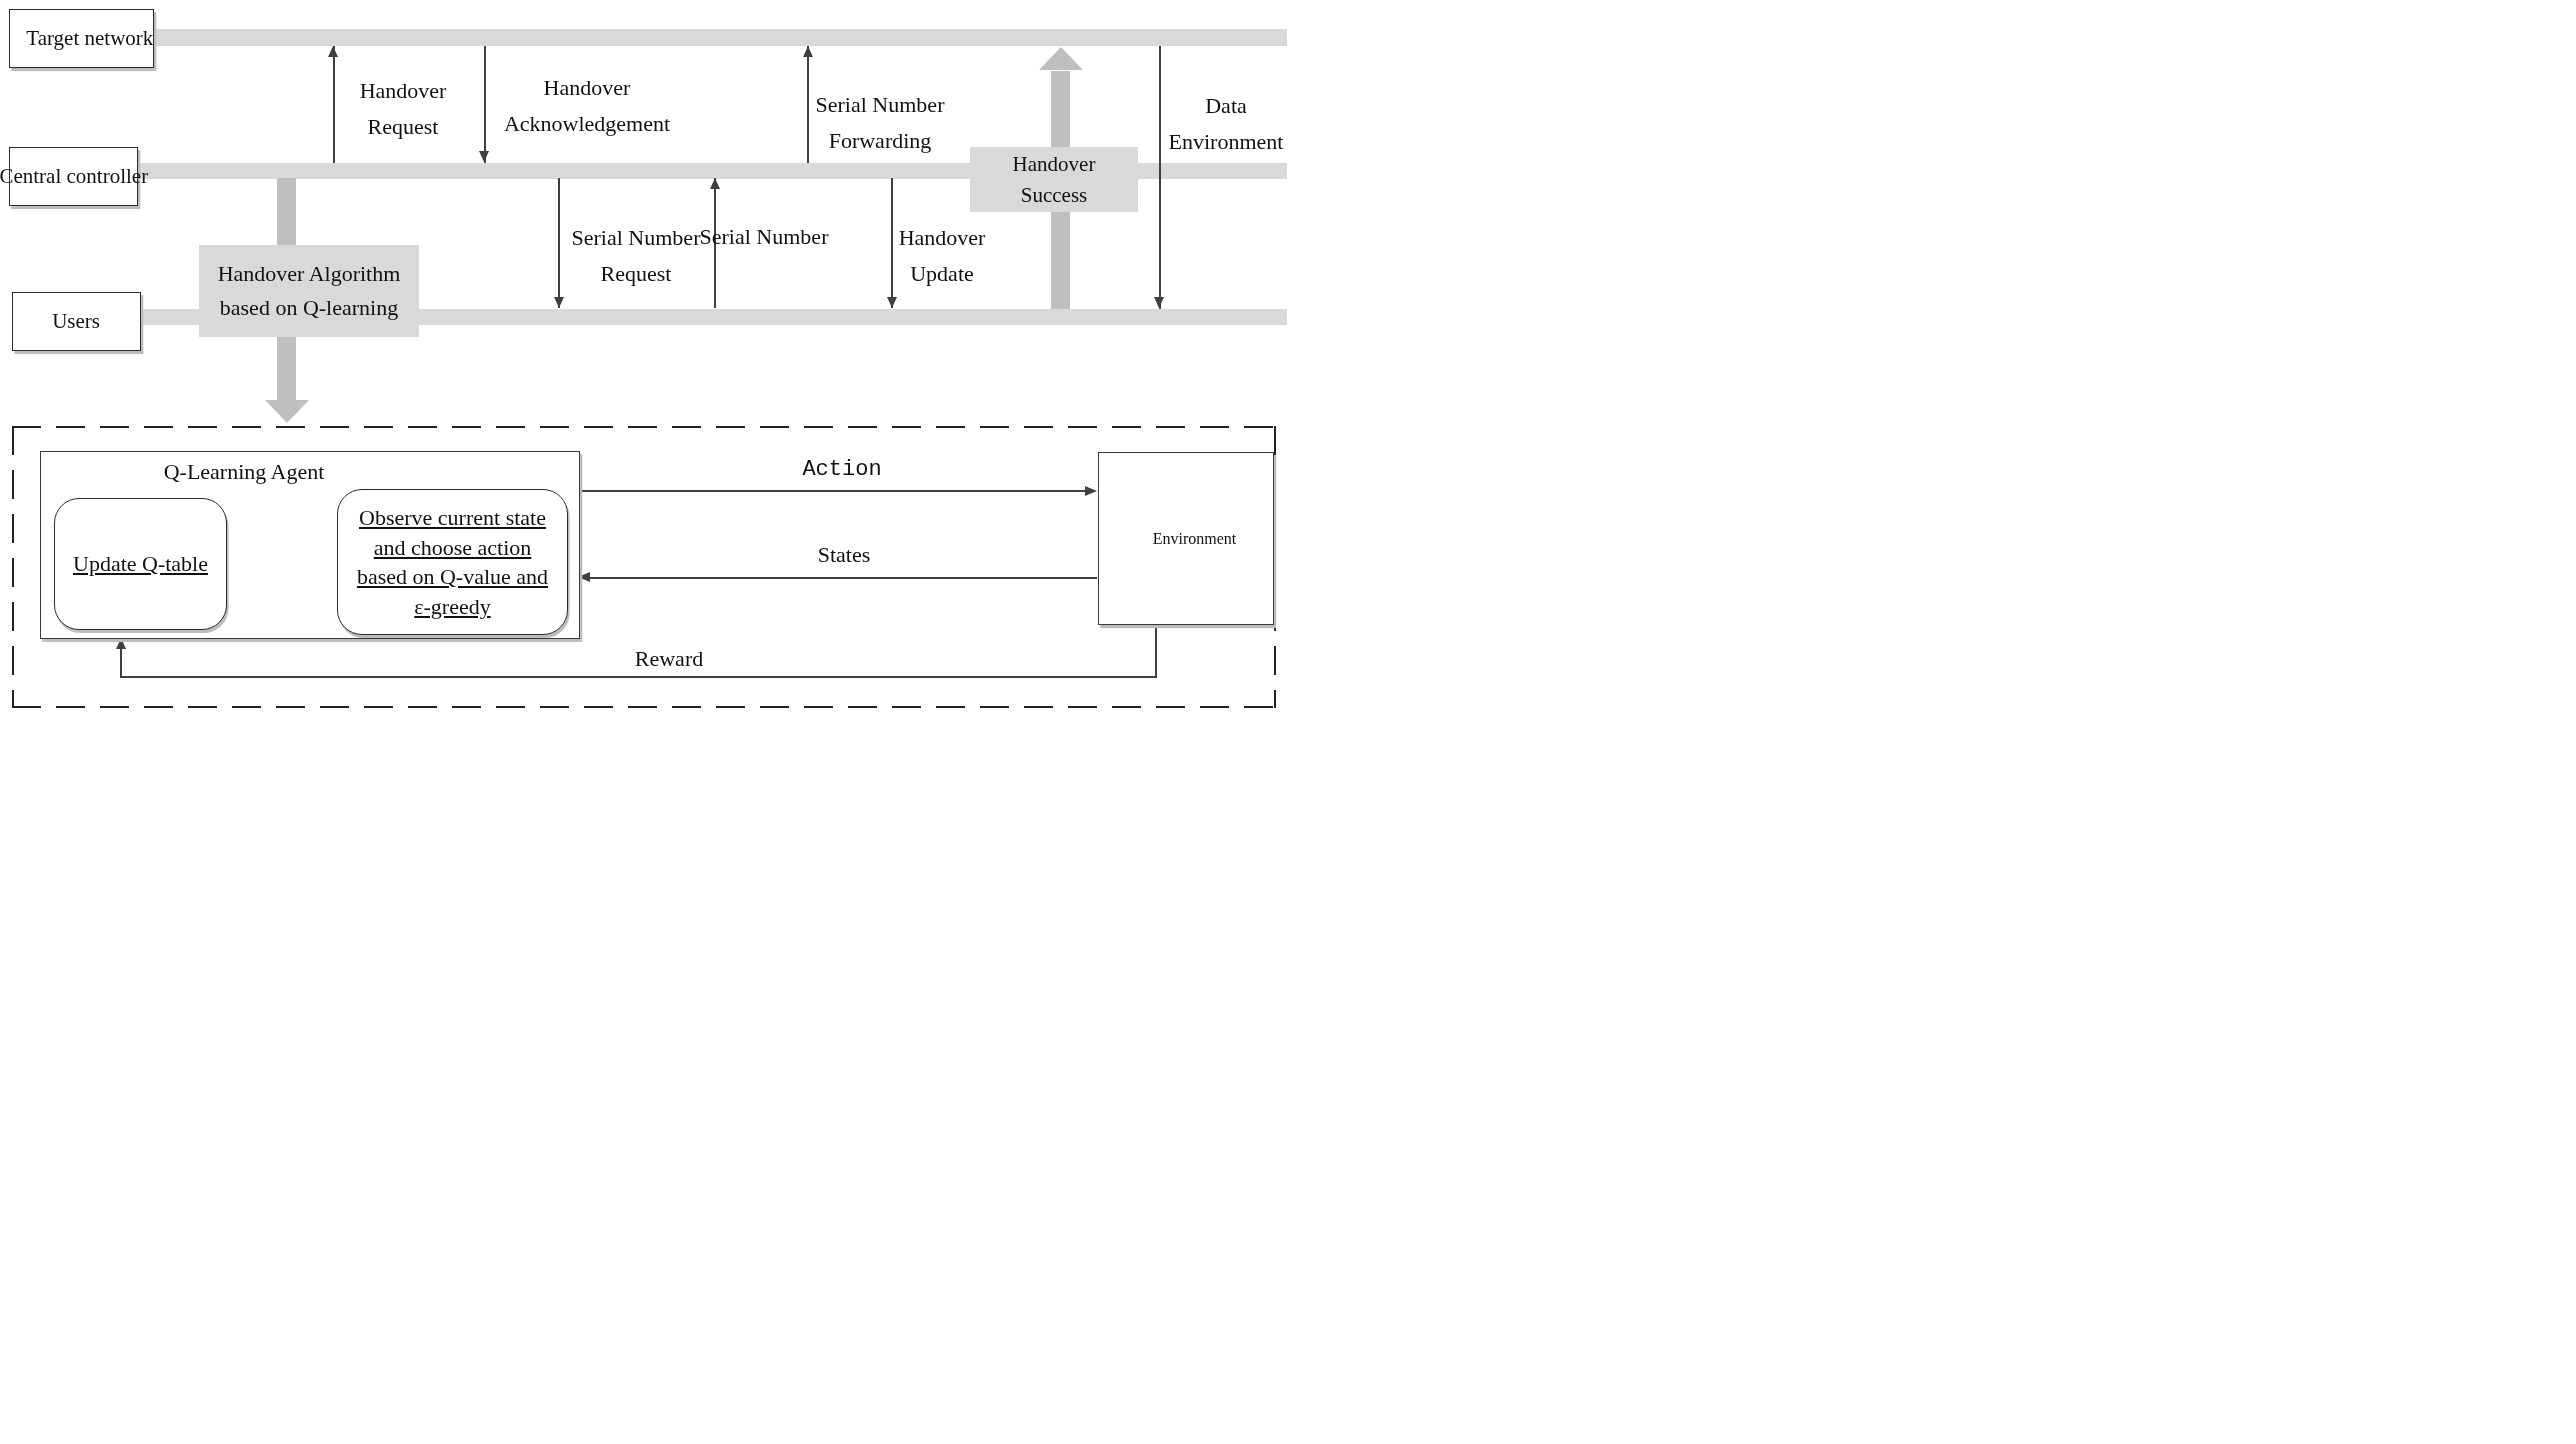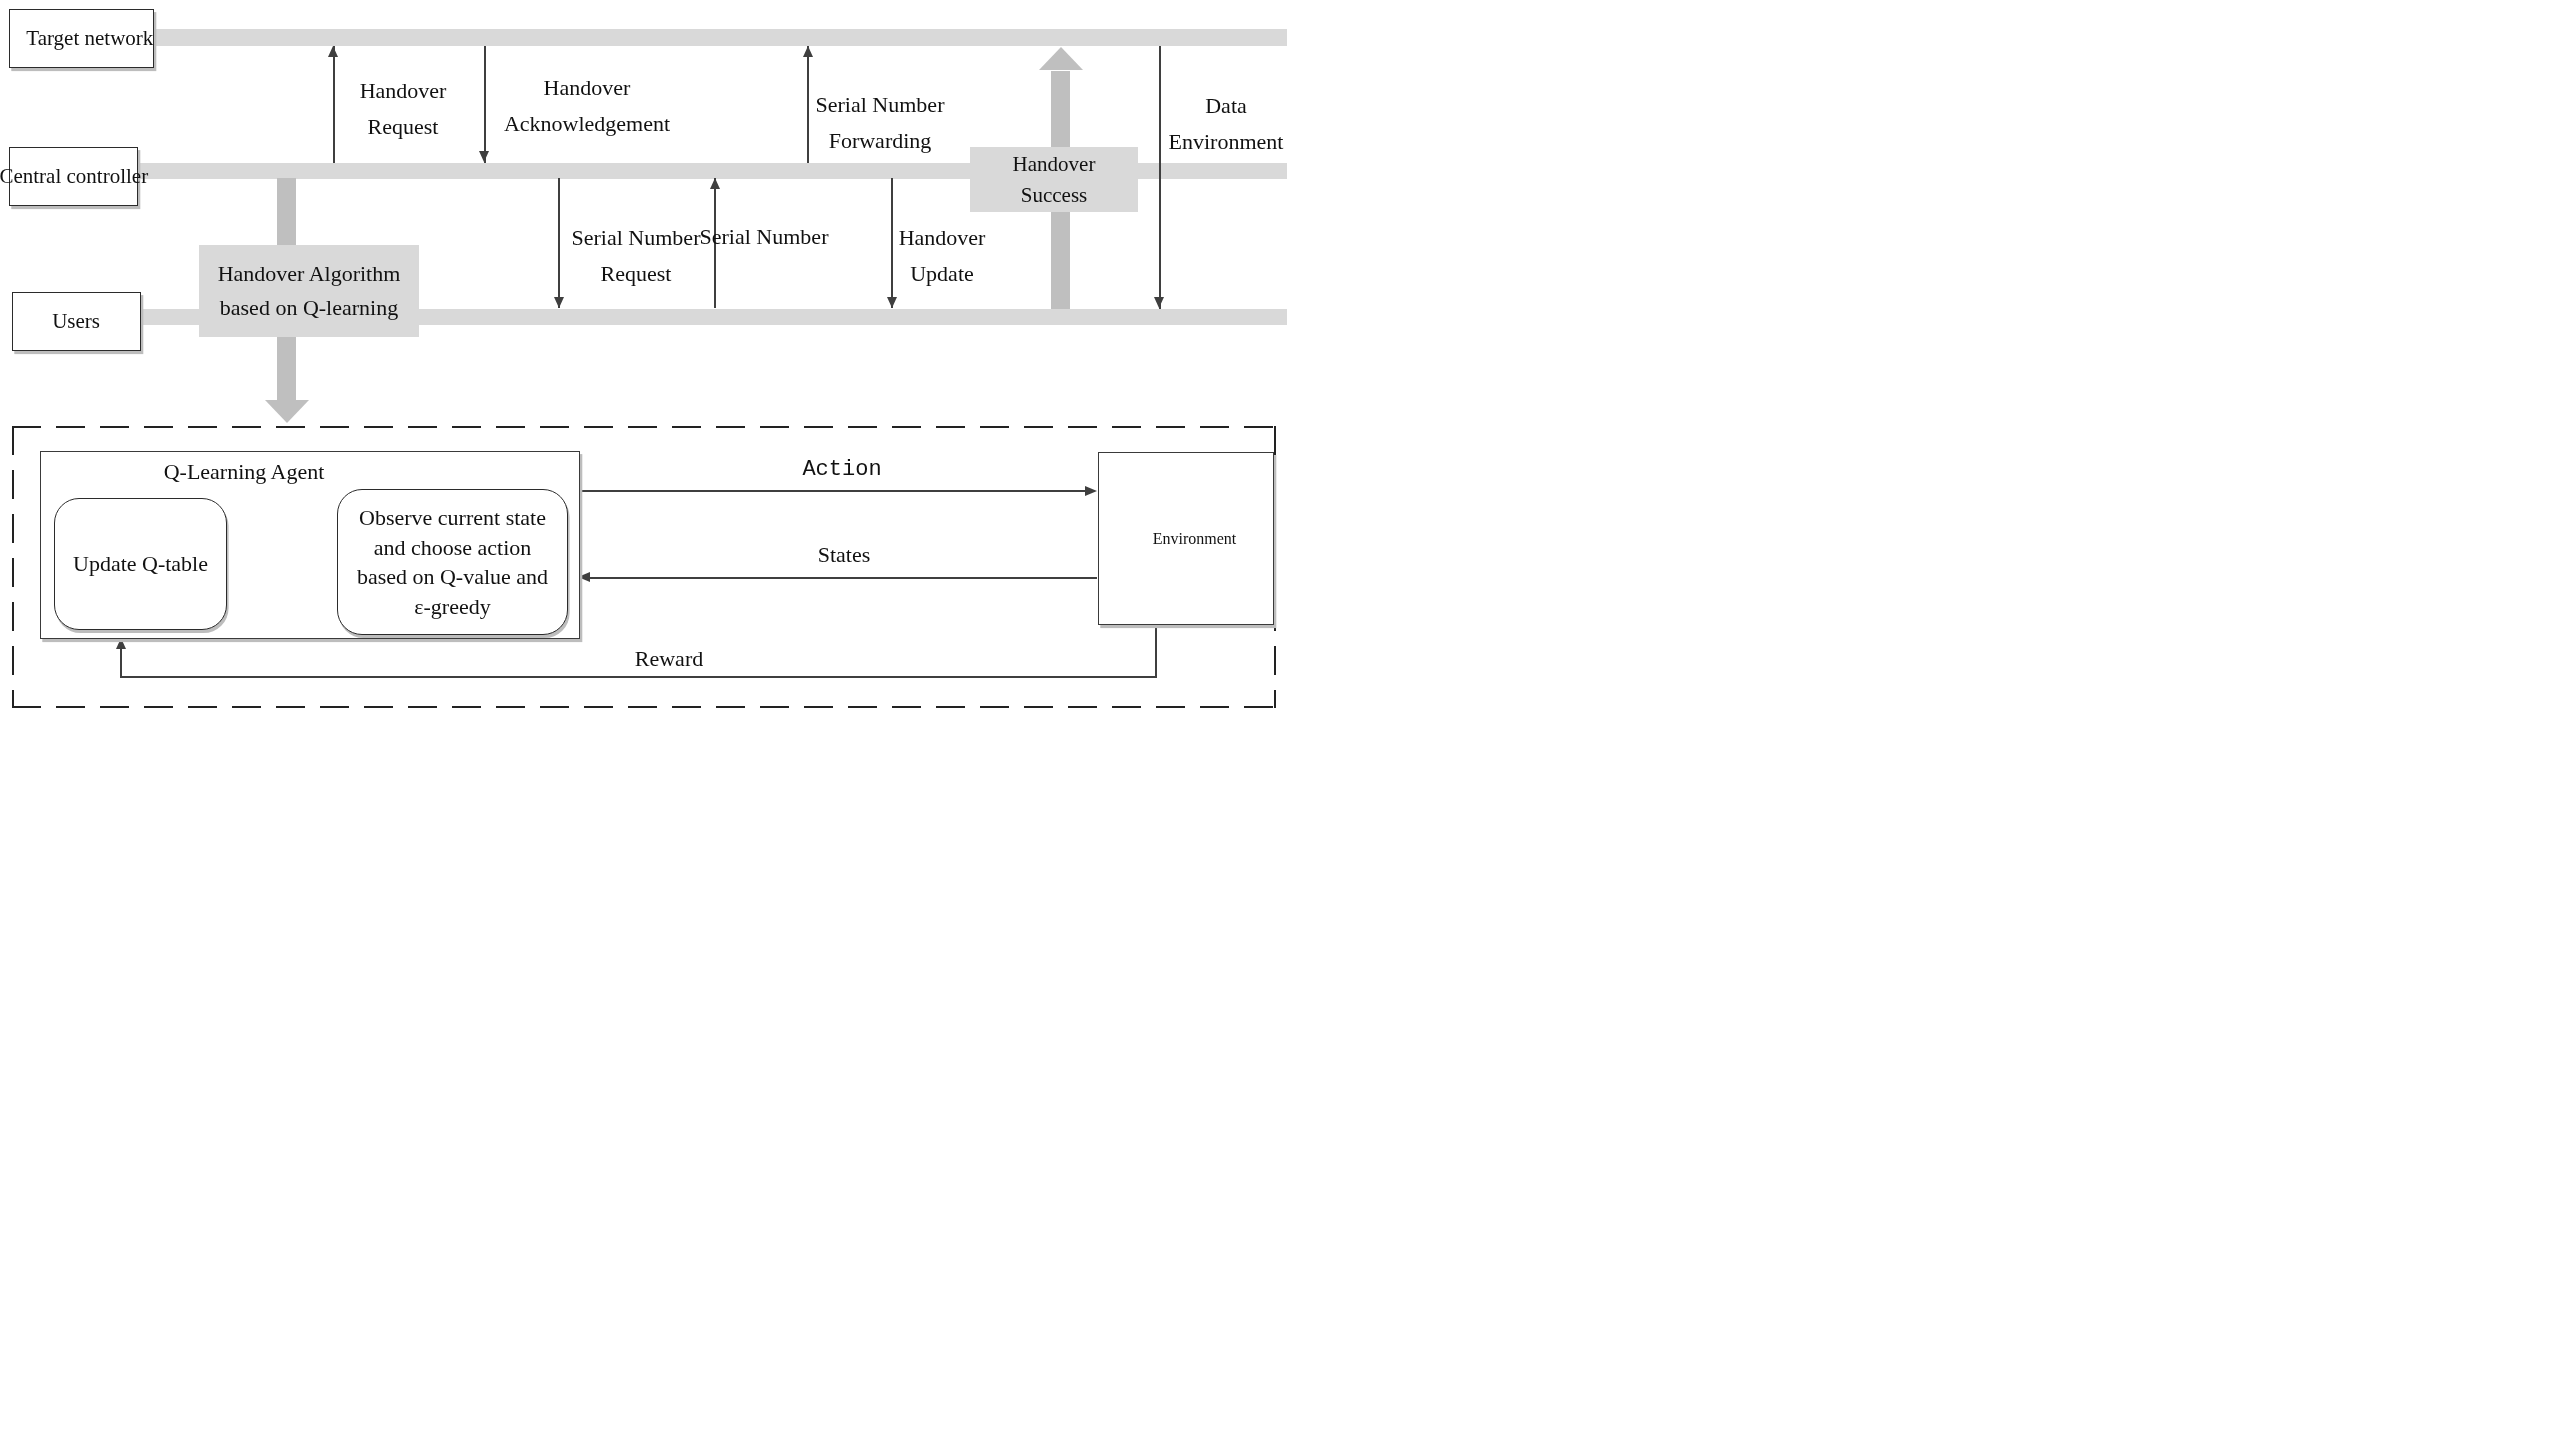--- a/index.html
+++ b/index.html
@@ -43,21 +43,21 @@
   .dash-h{position:absolute;height:2.3px;background:repeating-linear-gradient(90deg,#222 0 29.5px,transparent 29.5px 44px);z-index:2;}
   .dash-v{position:absolute;width:2.3px;background:repeating-linear-gradient(180deg,#222 0 29.5px,transparent 29.5px 44px);z-index:2;}
   .solidbox{
     position:absolute;background:#fff;border:1.6px solid #3a3a3a;
     box-shadow:2.3px 3.1px 0 #bdbdbd;z-index:5;
   }
   .roundbox{
     position:absolute;background:#fff;border:1.6px solid #2b2b2b;border-radius:25px;
     box-shadow:1.6px 3.1px 0 #bdbdbd;z-index:6;
     display:flex;flex-direction:column;align-items:center;justify-content:center;
-    text-align:center;font-size:22px;line-height:29.5px;
+    text-align:center;font-size:22px;line-height:29.5px;text-decoration:underline;
   }
   .plain{position:absolute;transform:translate(-50%,-50%);font-size:22px;white-space:nowrap;z-index:7;}
 </style>
 </head>
 <body>
 
 <div class="canvas">
 
   <div class="bar" style="left:137px;top:29px;width:1150px;height:17px;"></div>
   <div class="bar" style="left:137px;top:163px;width:1150px;height:15.5px;"></div>

